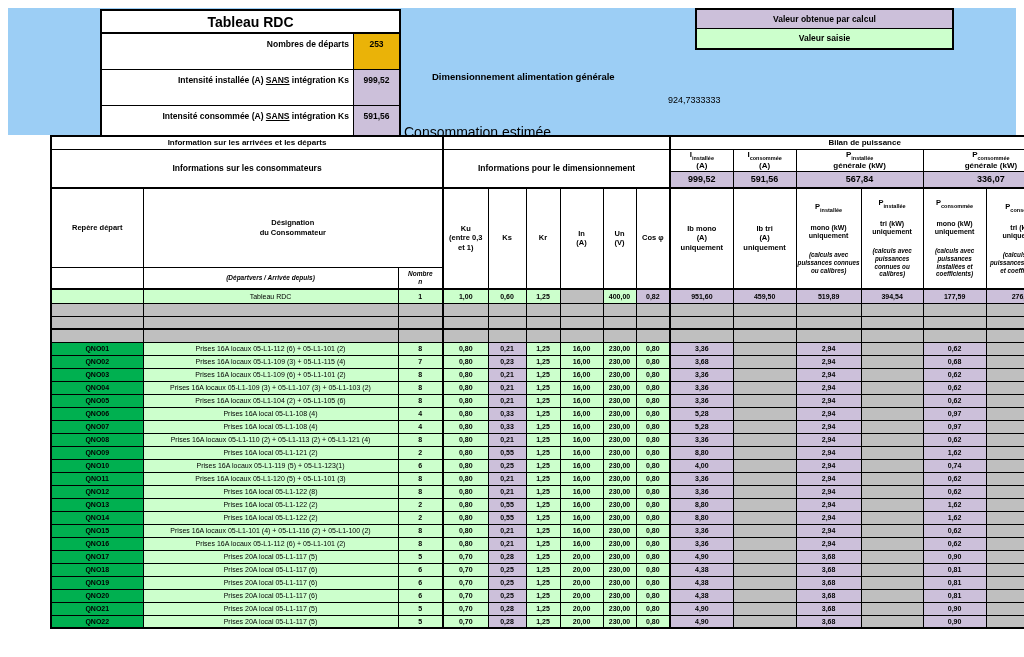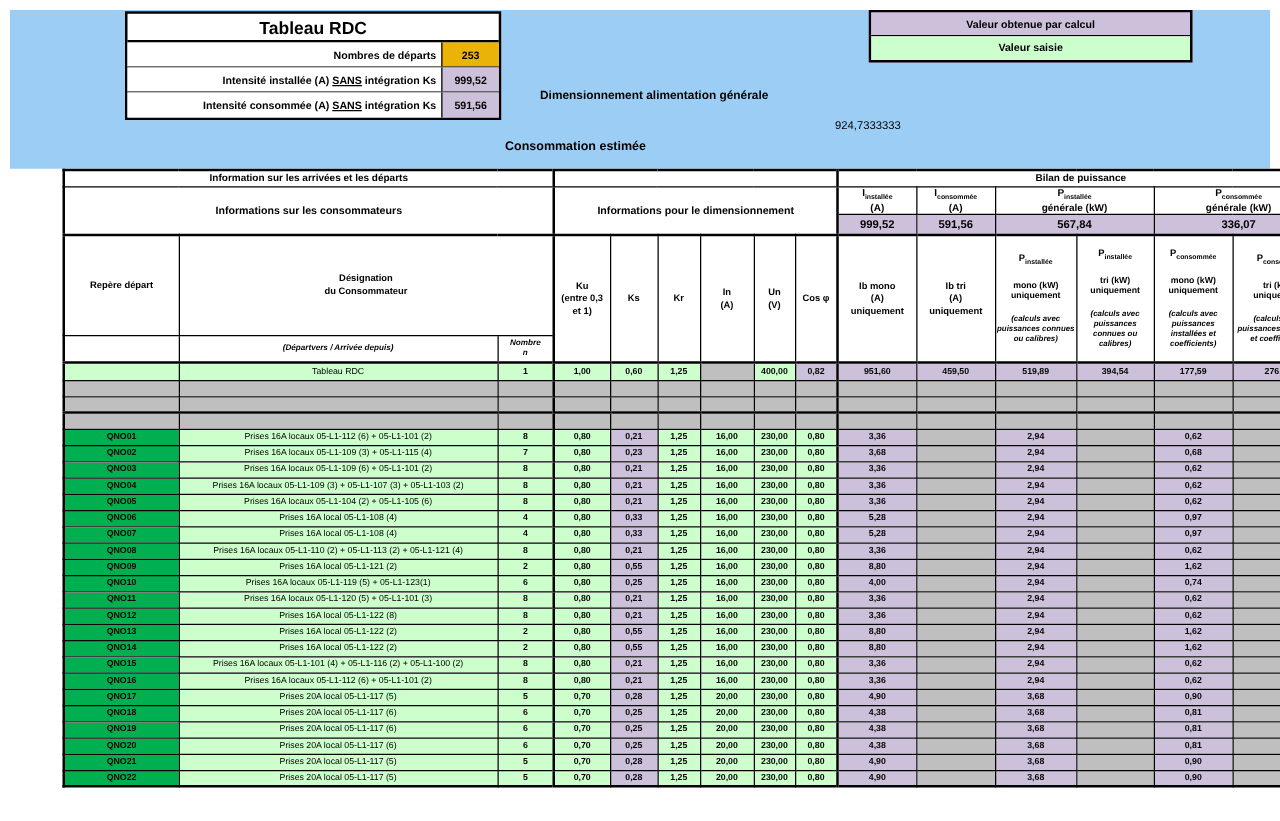--- a/index.html
+++ b/index.html
@@ -9,35 +9,35 @@
     background: #ffffff;
     font-family: "Liberation Sans", sans-serif;
     color: #000;
     overflow: hidden;
   }
   .blue-band { position:absolute; left:8px; top:8px; width:1008px; height:127px; background:#9CCEF5; }
 
   
   .summary { position:absolute; left:100px; top:9px; width:301px; border:2px solid #000; background:#fff; }
   .summary-title { height:23px; border-bottom:2px solid #000; font-weight:bold; font-size:14px; text-align:center; line-height:23px; }
-  .summary-row { display:flex; height:20px; border-bottom:1px solid #000;justify-content:center; }
+  .summary-row { display:flex; height:36px; border-bottom:1px solid #000;justify-content:center; }
   .summary-row:last-child { border-bottom:none; }
   .summary-label { flex:1; text-align:right; font-weight:bold; font-size:8.5px; line-height:20px; padding-right:4px; background:#fff; white-space:nowrap; overflow:hidden; }
   .summary-label .und { text-decoration:underline; }
   .summary-value { width:46px; border-left:1px solid #000; text-align:center; font-weight:bold; font-size:8.5px; line-height:20px; }
   .v-purple { background:#CCC0DA; }
   .v-white  { background:#eab308; }
 
   
   .ann-dim  { position:absolute; left:404px; top:71px;  font-weight:bold; font-size:9.5px;margin-left:28px; }
   .ann-val  { position:absolute; left:668px; top:95px;  font-size:9px; }
-  .ann-cons { position:absolute; left:404px; top:112px; font-weight:bold; font-size:10px; }
+  .ann-cons { position:absolute; left:404px; top:124px; font-weight:normal; font-size:14px; }
 
   
-  .legend { position:absolute; left:695px; top:8px; width:259px; border:2px solid #000; background:#f0abfc; }
+  .legend { position:absolute; left:695px; top:8px; width:259px; border:2px solid #000; background:#5eead4; }
   .legend-row { height:19px; text-align:center; font-weight:bold; font-size:8.5px; line-height:19px; }
   .legend-calc { background:#CCC0DA; border-bottom:1px solid #000; }
   .legend-entered { background:#CCFFCC; }
 
   
   table.main { position:absolute; left:8px; top:135px; width:1008px; border-collapse:collapse; table-layout:fixed; background:#fff; }
   table.main th, table.main td { border:1px solid #000; overflow:hidden; padding:0 1px; text-align:center; vertical-align:middle; }
   table.main { border:2px solid #000;margin-left:42px; }
   thead th { background:#fff; font-weight:bold; }
   .band { height:12px; font-size:8px; line-height:12px; }

